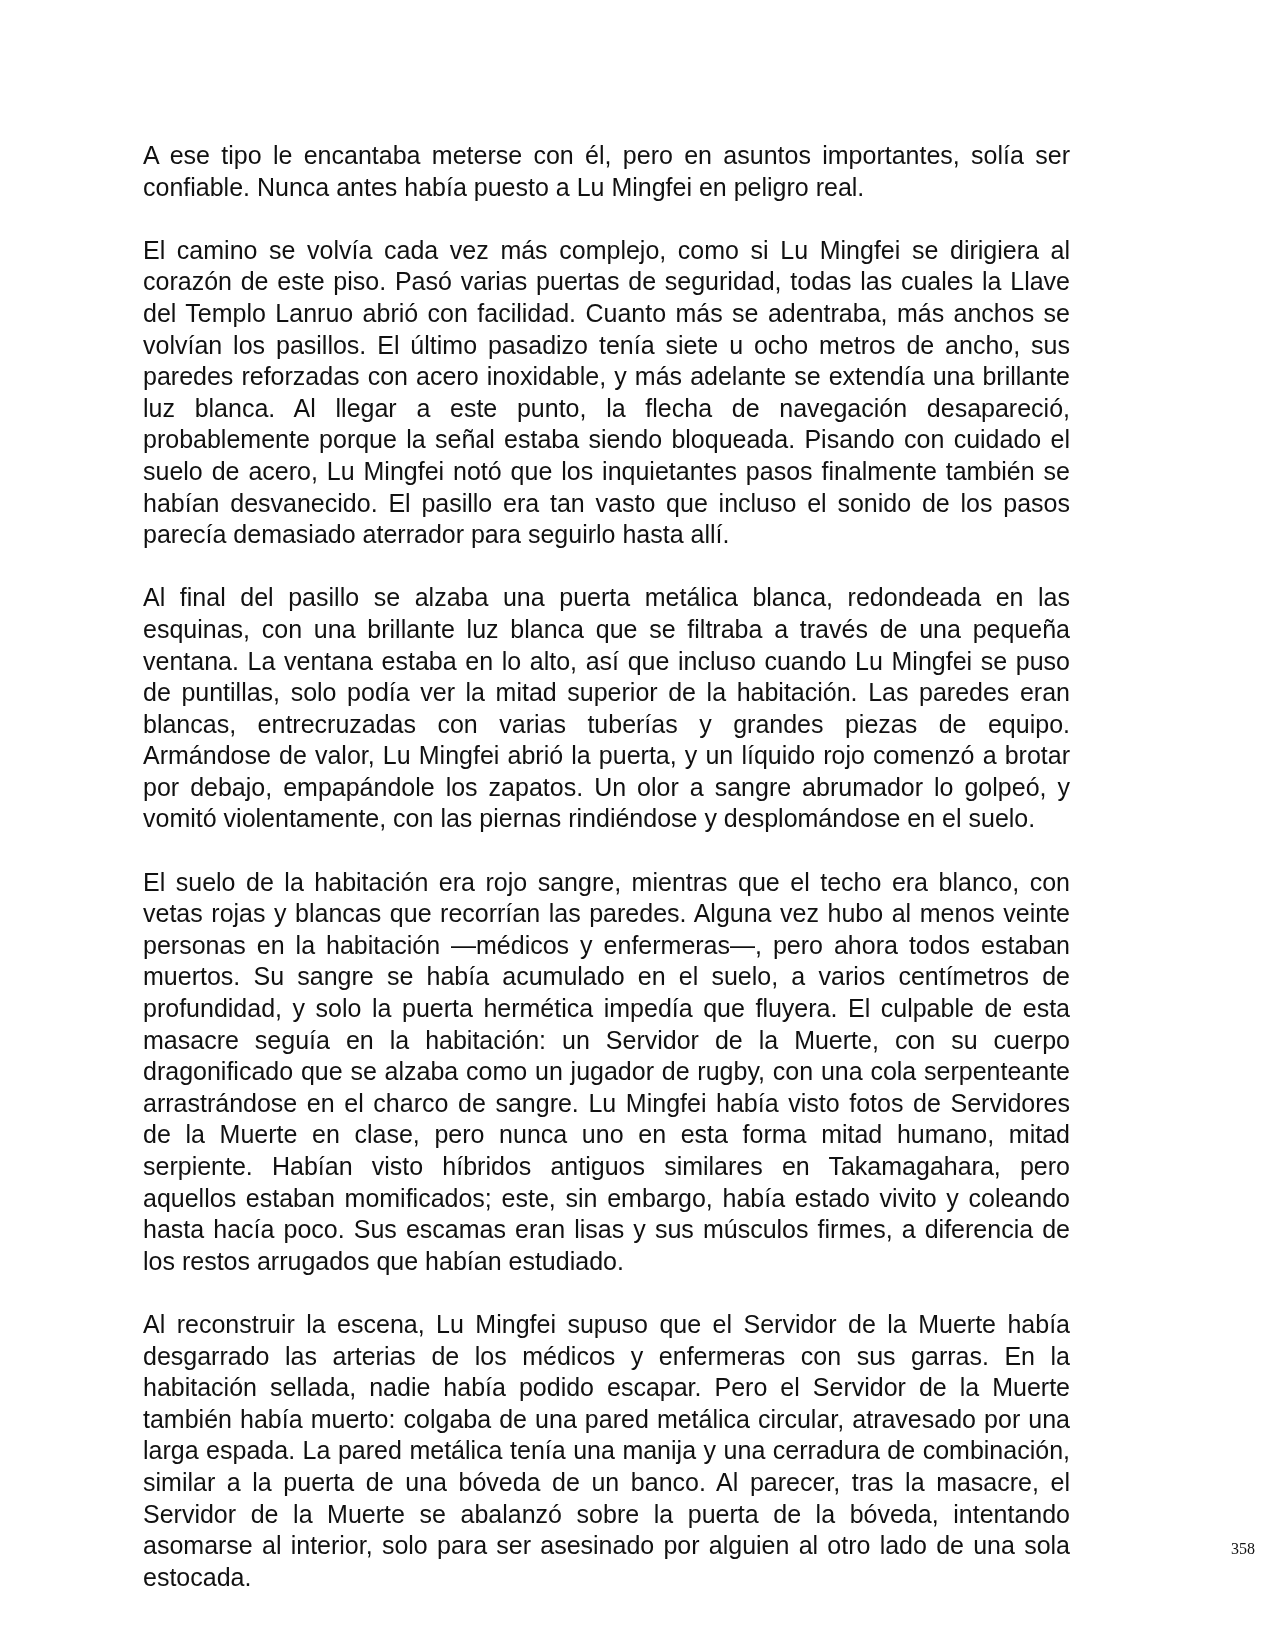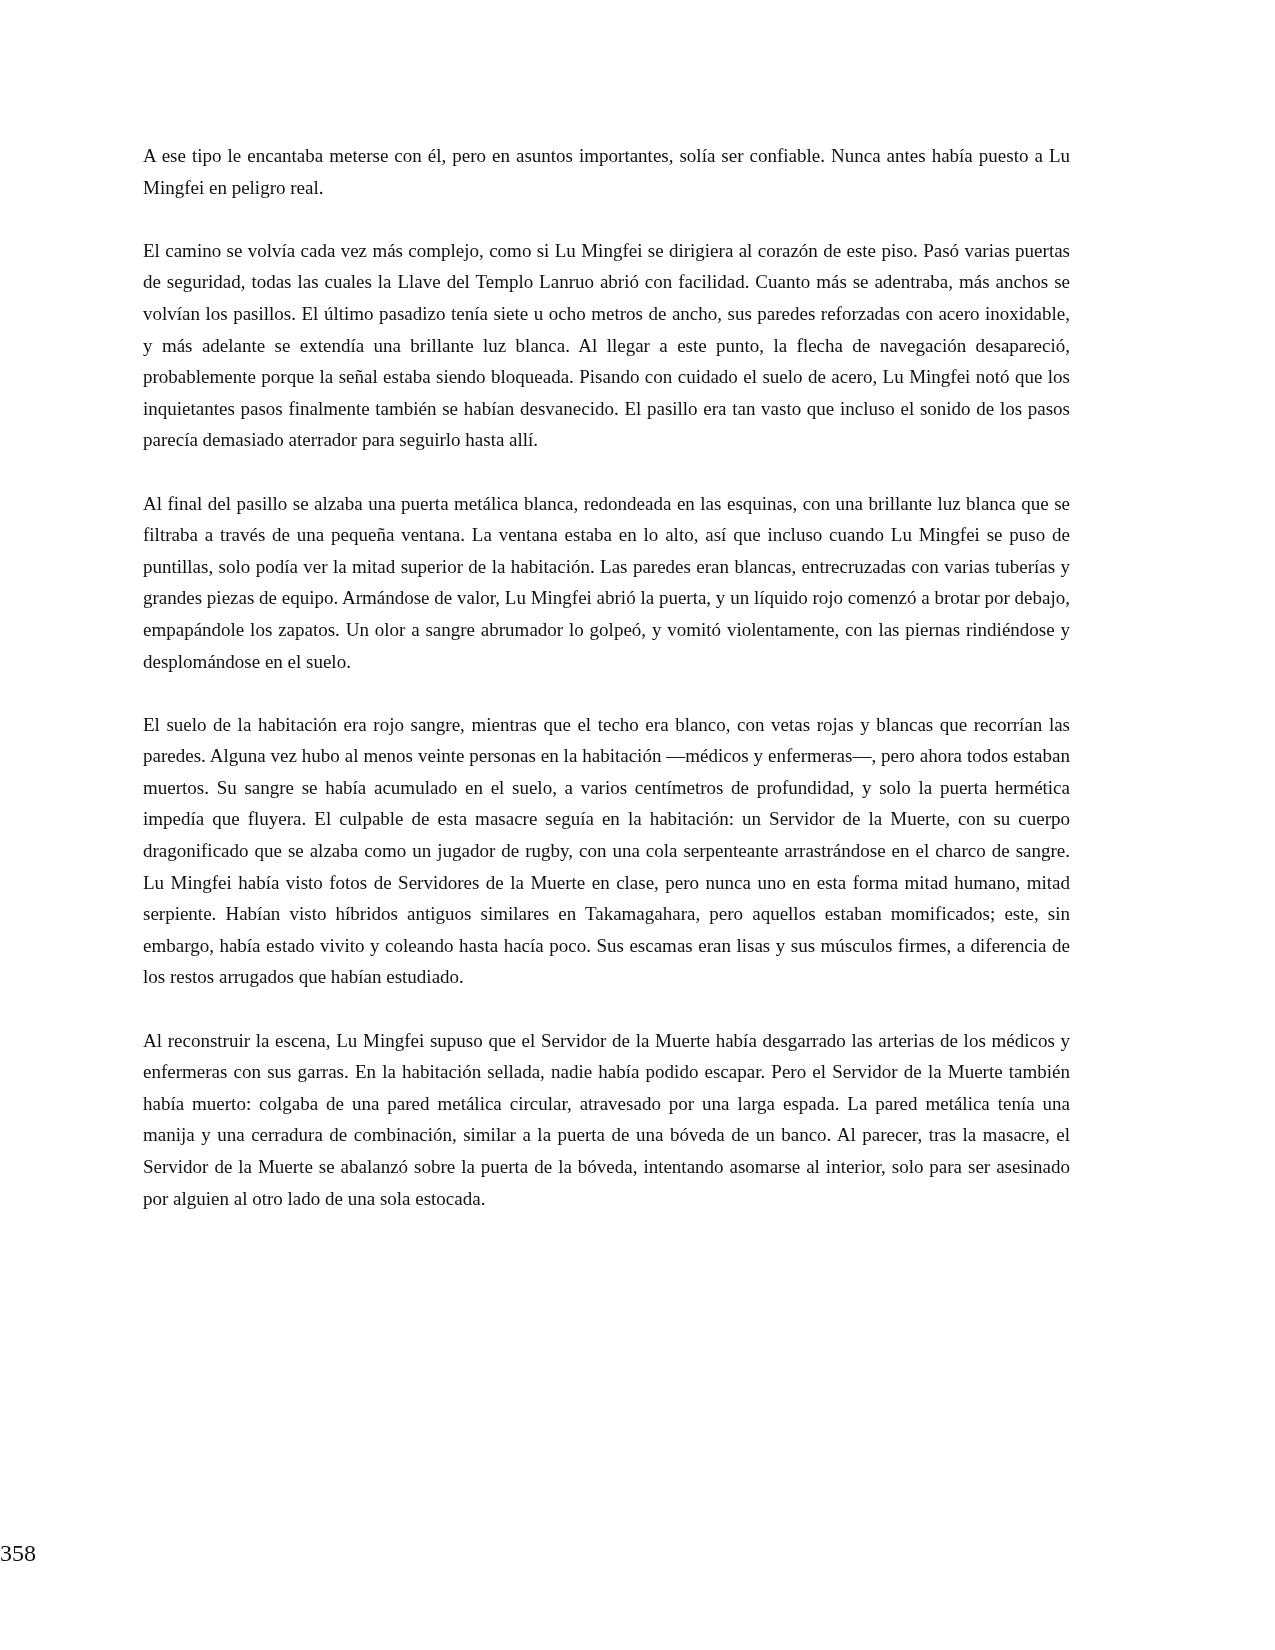--- a/index.html
+++ b/index.html
@@ -1,26 +1,26 @@
 <!DOCTYPE html>
 <html><head>
 <meta charset="utf-8">
 <style>
   html, body { margin: 0; padding: 0; background: #ffffff; }
   body { width: 1275px; height: 1650px; position: relative; overflow: hidden; }
   .page {
     position: absolute; left: 143px; top: 140px; width: 927px;
-    font-family: Liberation Serif, serif;
-    font-size: 19px; line-height: 31.6px; color: #111111;
+    font-family: Liberation Sans, sans-serif;
+    font-size: 25px; line-height: 31.6px; color: #111111;
   }
   .para { margin: 0 0 31.6px 0; text-align: justify; }
   .page-number {
     position: absolute; left: 0; width: 1255px; top: 1540px;
-    text-align: left; font-family: "Liberation Serif", "DejaVu Serif", serif;
-    font-size: 24px; color: #111111;
+    text-align: right; font-family: "Liberation Serif", "DejaVu Serif", serif;
+    font-size: 16px; color: #111111;
   }
 </style>
 </head>
 <body>
 
 <div class="page">
   <p class="para">A ese tipo le encantaba meterse con él, pero en asuntos importantes, solía ser confiable. Nunca antes había puesto a Lu Mingfei en peligro real.</p>
   <p class="para">El camino se volvía cada vez más complejo, como si Lu Mingfei se dirigiera al corazón de este piso. Pasó varias puertas de seguridad, todas las cuales la Llave del Templo Lanruo abrió con facilidad. Cuanto más se adentraba, más anchos se volvían los pasillos. El último pasadizo tenía siete u ocho metros de ancho, sus paredes reforzadas con acero inoxidable, y más adelante se extendía una brillante luz blanca. Al llegar a este punto, la flecha de navegación desapareció, probablemente porque la señal estaba siendo bloqueada. Pisando con cuidado el suelo de acero, Lu Mingfei notó que los inquietantes pasos finalmente también se habían desvanecido. El pasillo era tan vasto que incluso el sonido de los pasos parecía demasiado aterrador para seguirlo hasta allí.</p>
   <p class="para">Al final del pasillo se alzaba una puerta metálica blanca, redondeada en las esquinas, con una brillante luz blanca que se filtraba a través de una pequeña ventana. La ventana estaba en lo alto, así que incluso cuando Lu Mingfei se puso de puntillas, solo podía ver la mitad superior de la habitación. Las paredes eran blancas, entrecruzadas con varias tuberías y grandes piezas de equipo. Armándose de valor, Lu Mingfei abrió la puerta, y un líquido rojo comenzó a brotar por debajo, empapándole los zapatos. Un olor a sangre abrumador lo golpeó, y vomitó violentamente, con las piernas rindiéndose y desplomándose en el suelo.</p>
   <p class="para">El suelo de la habitación era rojo sangre, mientras que el techo era blanco, con vetas rojas y blancas que recorrían las paredes. Alguna vez hubo al menos veinte personas en la habitación —médicos y enfermeras—, pero ahora todos estaban muertos. Su sangre se había acumulado en el suelo, a varios centímetros de profundidad, y solo la puerta hermética impedía que fluyera. El culpable de esta masacre seguía en la habitación: un Servidor de la Muerte, con su cuerpo dragonificado que se alzaba como un jugador de rugby, con una cola serpenteante arrastrándose en el charco de sangre. Lu Mingfei había visto fotos de Servidores de la Muerte en clase, pero nunca uno en esta forma mitad humano, mitad serpiente. Habían visto híbridos antiguos similares en Takamagahara, pero aquellos estaban momificados; este, sin embargo, había estado vivito y coleando hasta hacía poco. Sus escamas eran lisas y sus músculos firmes, a diferencia de los restos arrugados que habían estudiado.</p>

